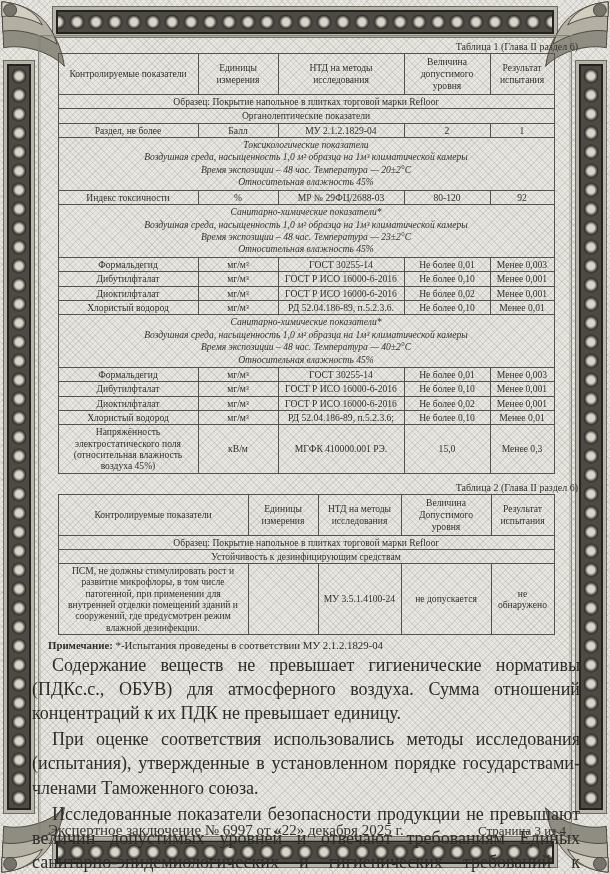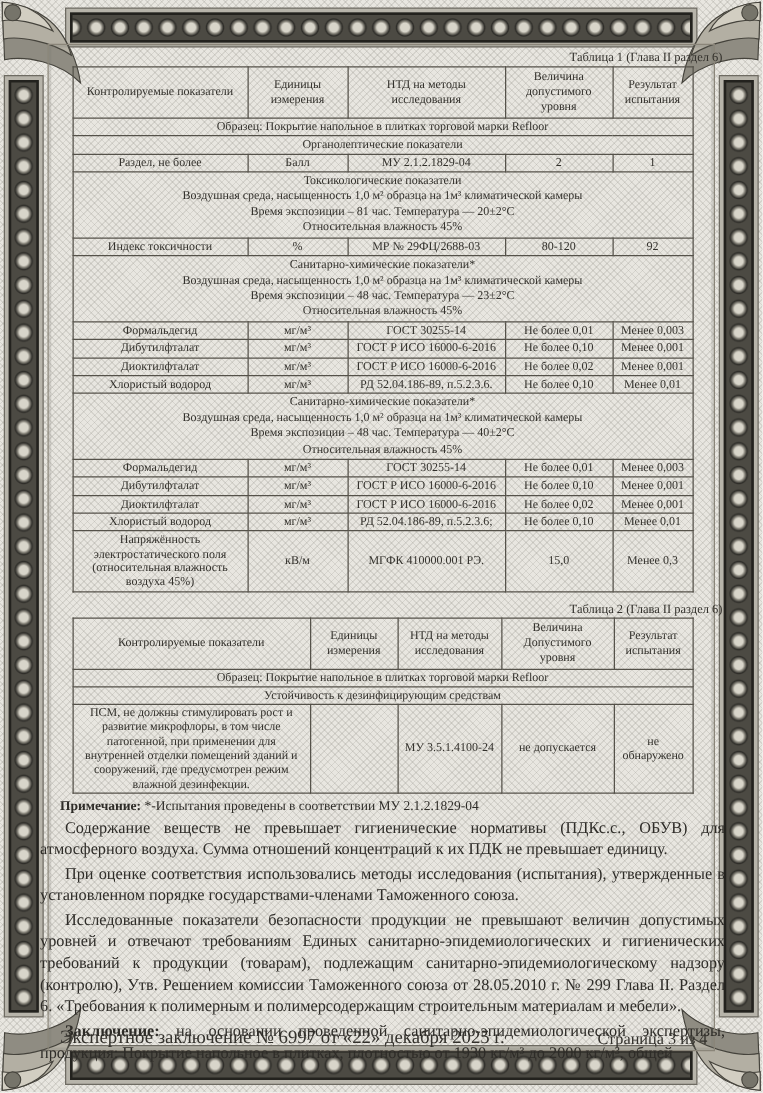--- a/index.html
+++ b/index.html
@@ -27,24 +27,24 @@
   .c-br{right:0;bottom:0;transform:scale(-1,-1);}
   .inner-frame{position:absolute;left:38px;right:38px;top:35px;bottom:33px;
     border:1px solid #8a8579;box-shadow:inset 0 0 0 2px rgba(120,118,108,.22);pointer-events:none;}
   .content{position:absolute;left:32px;right:30px;top:41px;}
   .tcap{font-size:10px;text-align:right;margin:0 2px 1px 0;color:#33312c;}
   table{border-collapse:collapse;width:496px;margin:0 auto;table-layout:fixed;}
   td{border:1px solid #55524a;text-align:center;vertical-align:middle;
      font-size:9.6px;line-height:1.18;padding:1px 2px;color:#33312c;}
   td.h{line-height:1.25;padding:2px 2px;}
   td.blk{border-left:1px solid #55524a;border-right:1px solid #55524a;}
-  td.blk div{line-height:1.3;}
+  td.blk div{line-height:1.3;font-style:italic;}
   .note{font-size:10.8px;margin:4px 0 0 16px;text-align:left;}
   .b{font-weight:bold;}
-  p.body{font-size:13px;line-height:1.34;text-align:justify;margin:2px 0 0 0;text-indent:20px;}
+  p.body{font-size:18px;line-height:1.34;text-align:justify;margin:2px 0 0 0;text-indent:20px;}
   .footer-left{position:absolute;left:48px;bottom:35px;font-size:15px;color:#33312c;}
   .footer-right{position:absolute;right:44px;bottom:35px;font-size:13px;color:#33312c;}
   .mt4{margin-top:8px;}
 </style>
 </head>
 <body>
 
 <div class="page">
 
   <div class="band band-h band-top"></div>
@@ -125,21 +125,21 @@
           <td>Раздел, не более</td>
           <td>Балл</td>
           <td>МУ 2.1.2.1829-04</td>
           <td>2</td>
           <td>1</td>
         </tr>
         <tr>
             <td colspan="5" class="blk">
           <div>Токсикологические показатели</div>
           <div>Воздушная среда, насыщенность 1,0 м² образца на 1м³  климатической камеры</div>
-          <div>Время экспозиции – 81 час. Температура — 20±2°С</div>
+          <div>Время экспозиции – 48 час. Температура — 20±2°С</div>
           <div>Относительная влажность 45%</div>
         </td>
           </tr>
         <tr>
           <td>Индекс токсичности</td>
           <td>%</td>
           <td>МР № 29ФЦ/2688-03</td>
           <td>80-120</td>
           <td>92</td>
         </tr>

